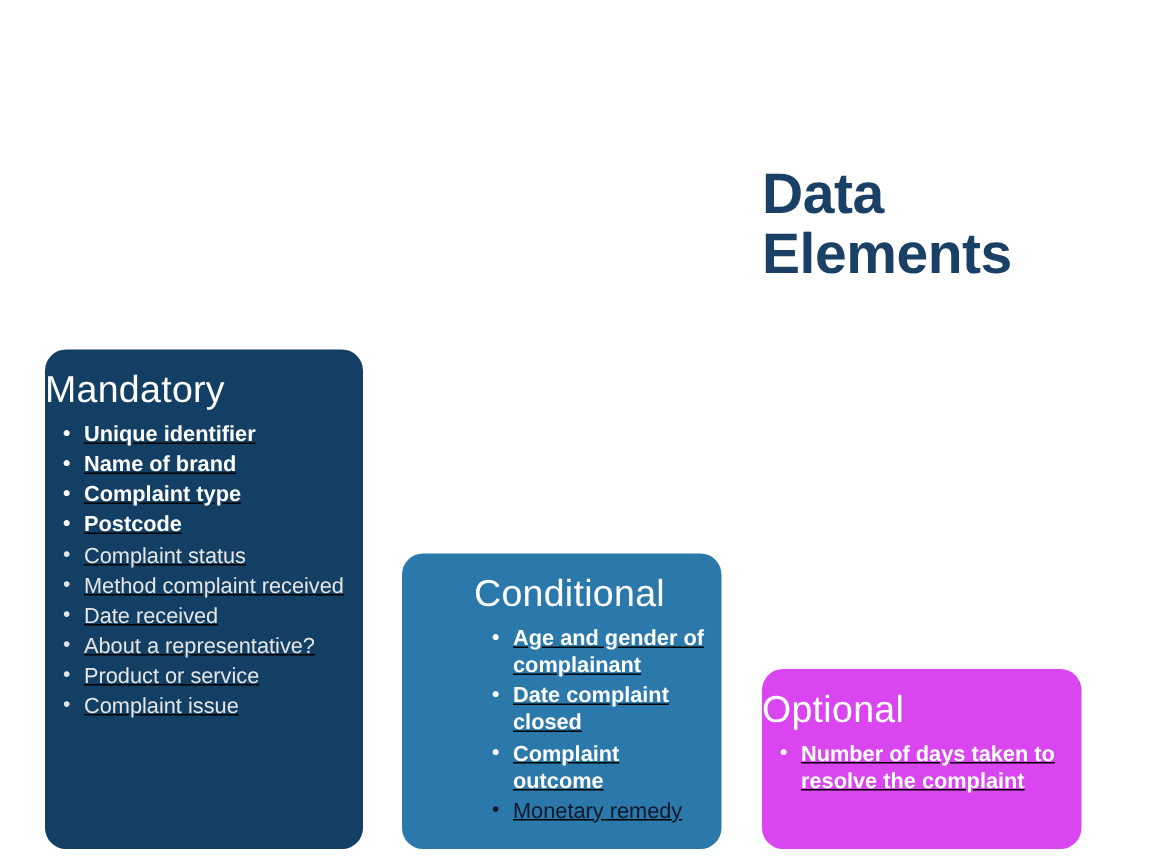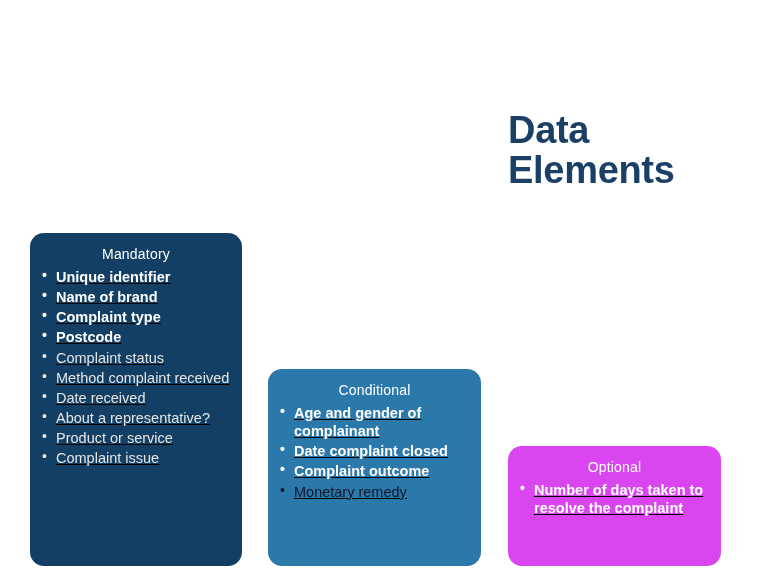--- a/index.html
+++ b/index.html
@@ -30,22 +30,21 @@
     line-height: 1.06;
     letter-spacing: -0.3px;
   }
   .card {
     position: absolute;
     border-radius: 14px;
     box-sizing: border-box;
     overflow: hidden;
   }
   .card-title {
-    text-align: center;
-    font-size: 14px;
+    font-size: 25px;
     color: #ffffff;
     font-weight: normal;
     padding-top: 13px;
     padding-bottom: 6px;
     letter-spacing: 0.2px;
   }
   .card ul {
     list-style: none;
     margin: 0;
     padding: 0 10px 0 12px;
@@ -81,20 +80,21 @@
     height: 333px;
     background: #123f63;
   }
   
   #card-conditional {
     left: 268px;
     top: 369px;
     width: 213px;
     height: 197px;
     background: #2b78ab;
+    padding-left: 48px;
   }
   #card-conditional li.faded {
     color: #0f172a;
   }
   
   #card-optional {
     left: 508px;
     top: 446px;
     width: 213px;
     height: 120px;

